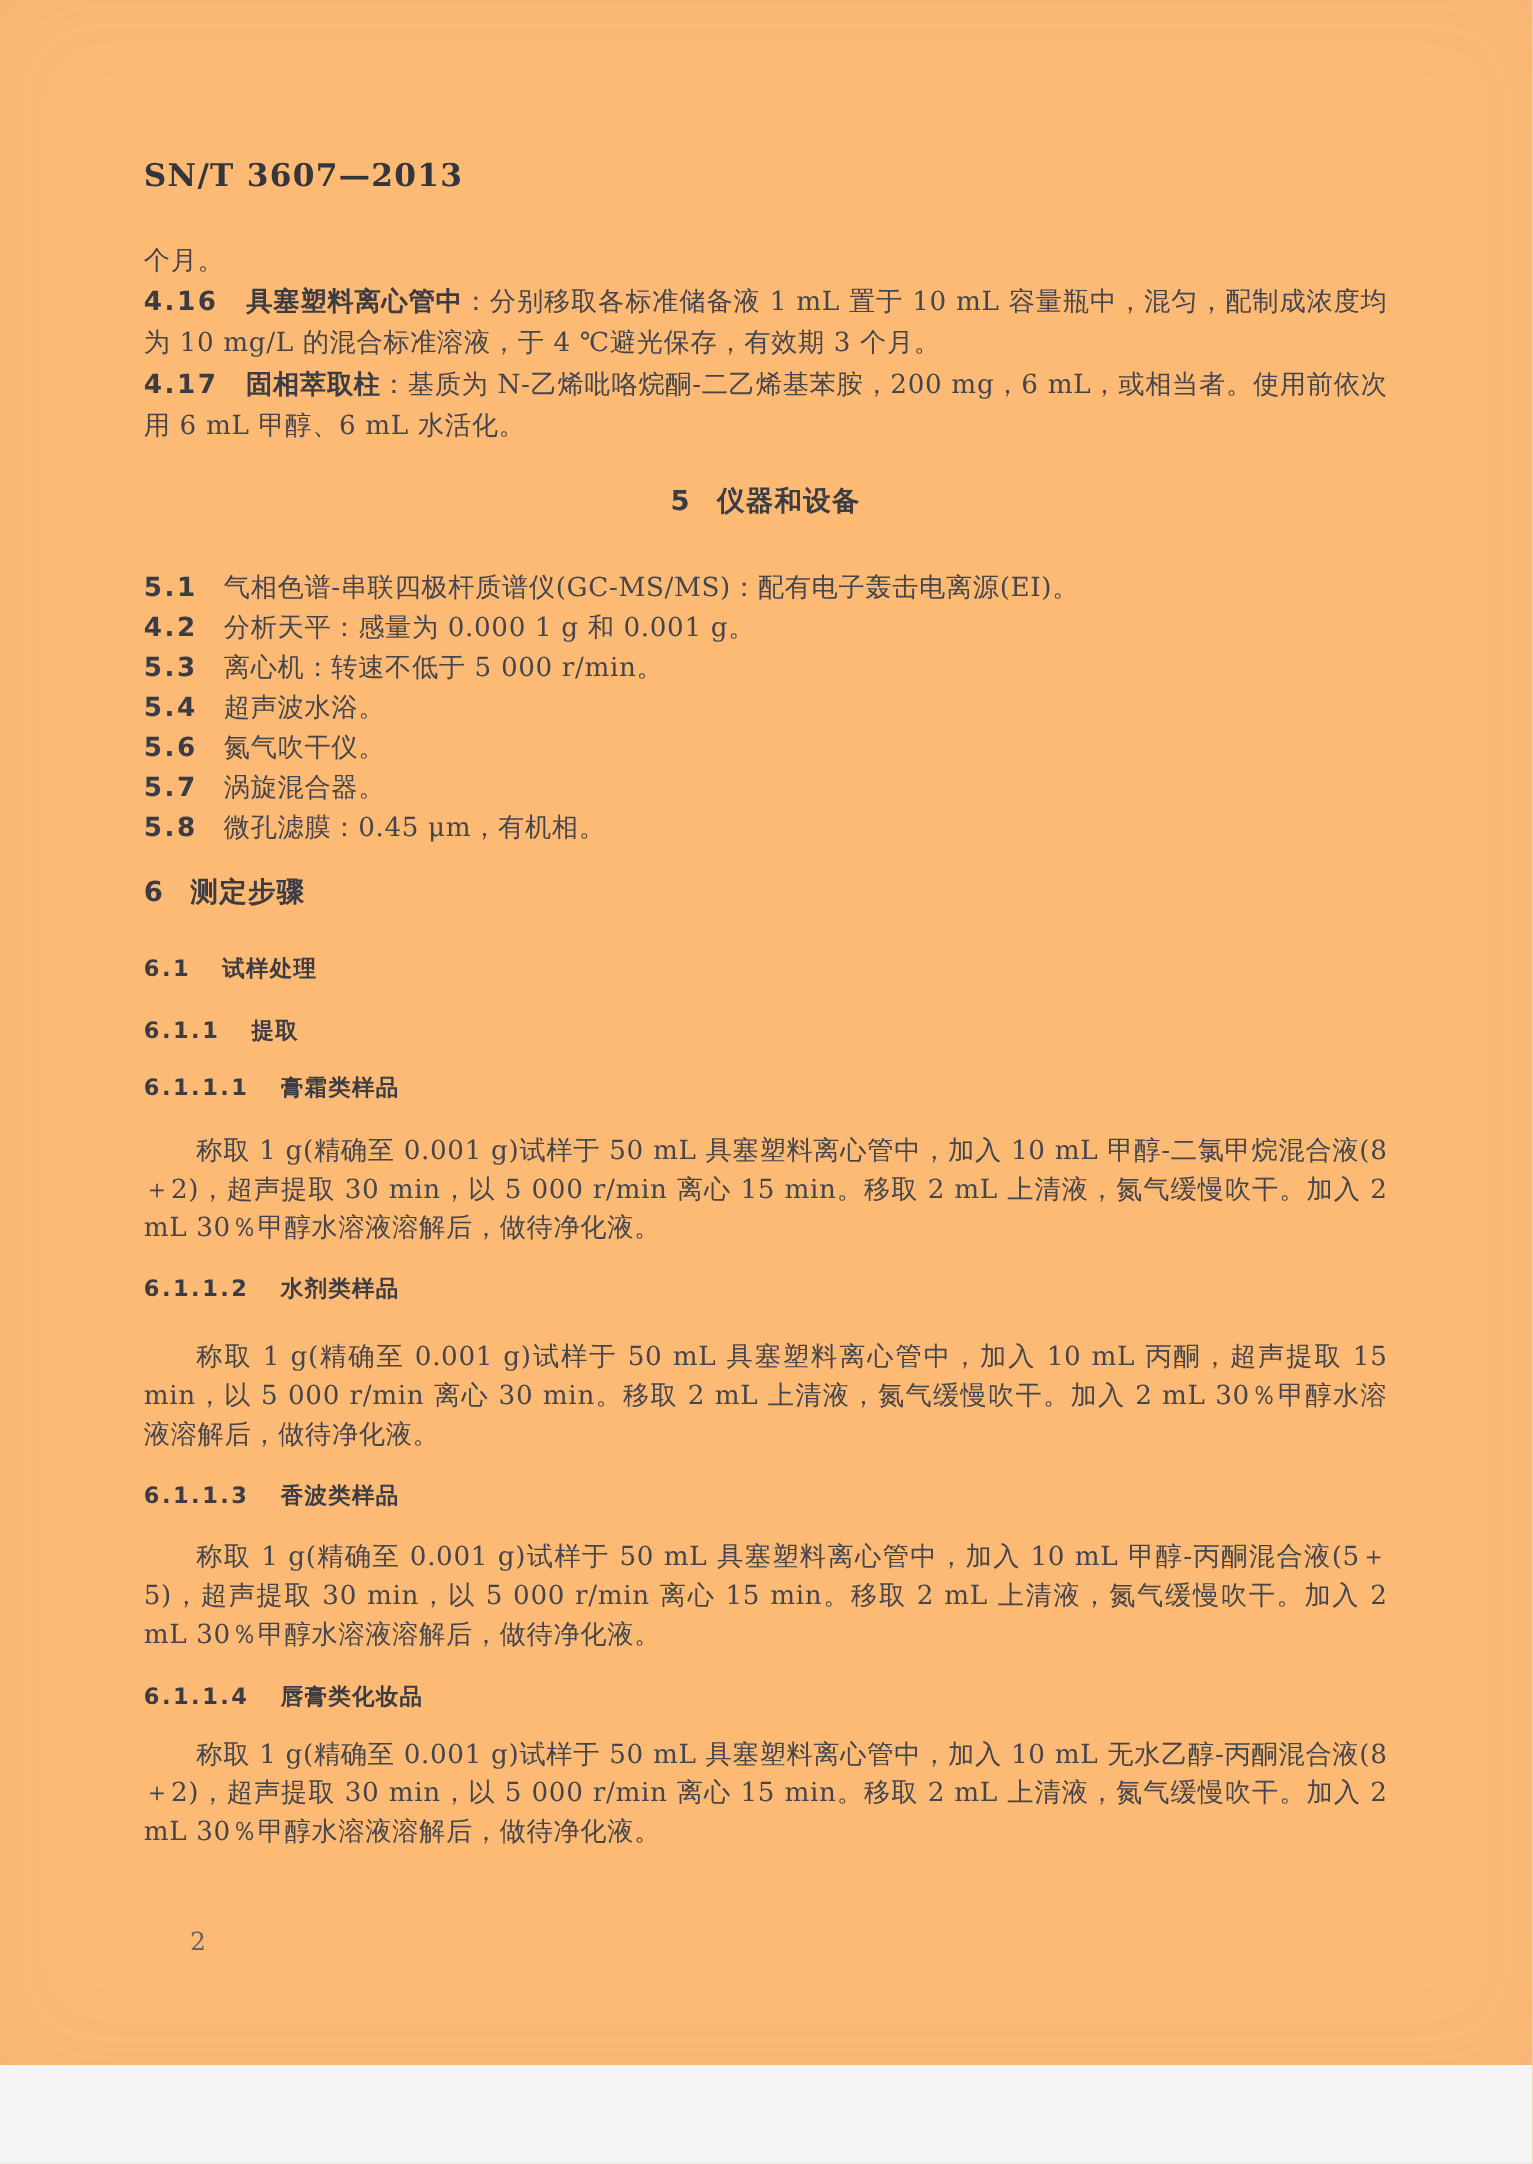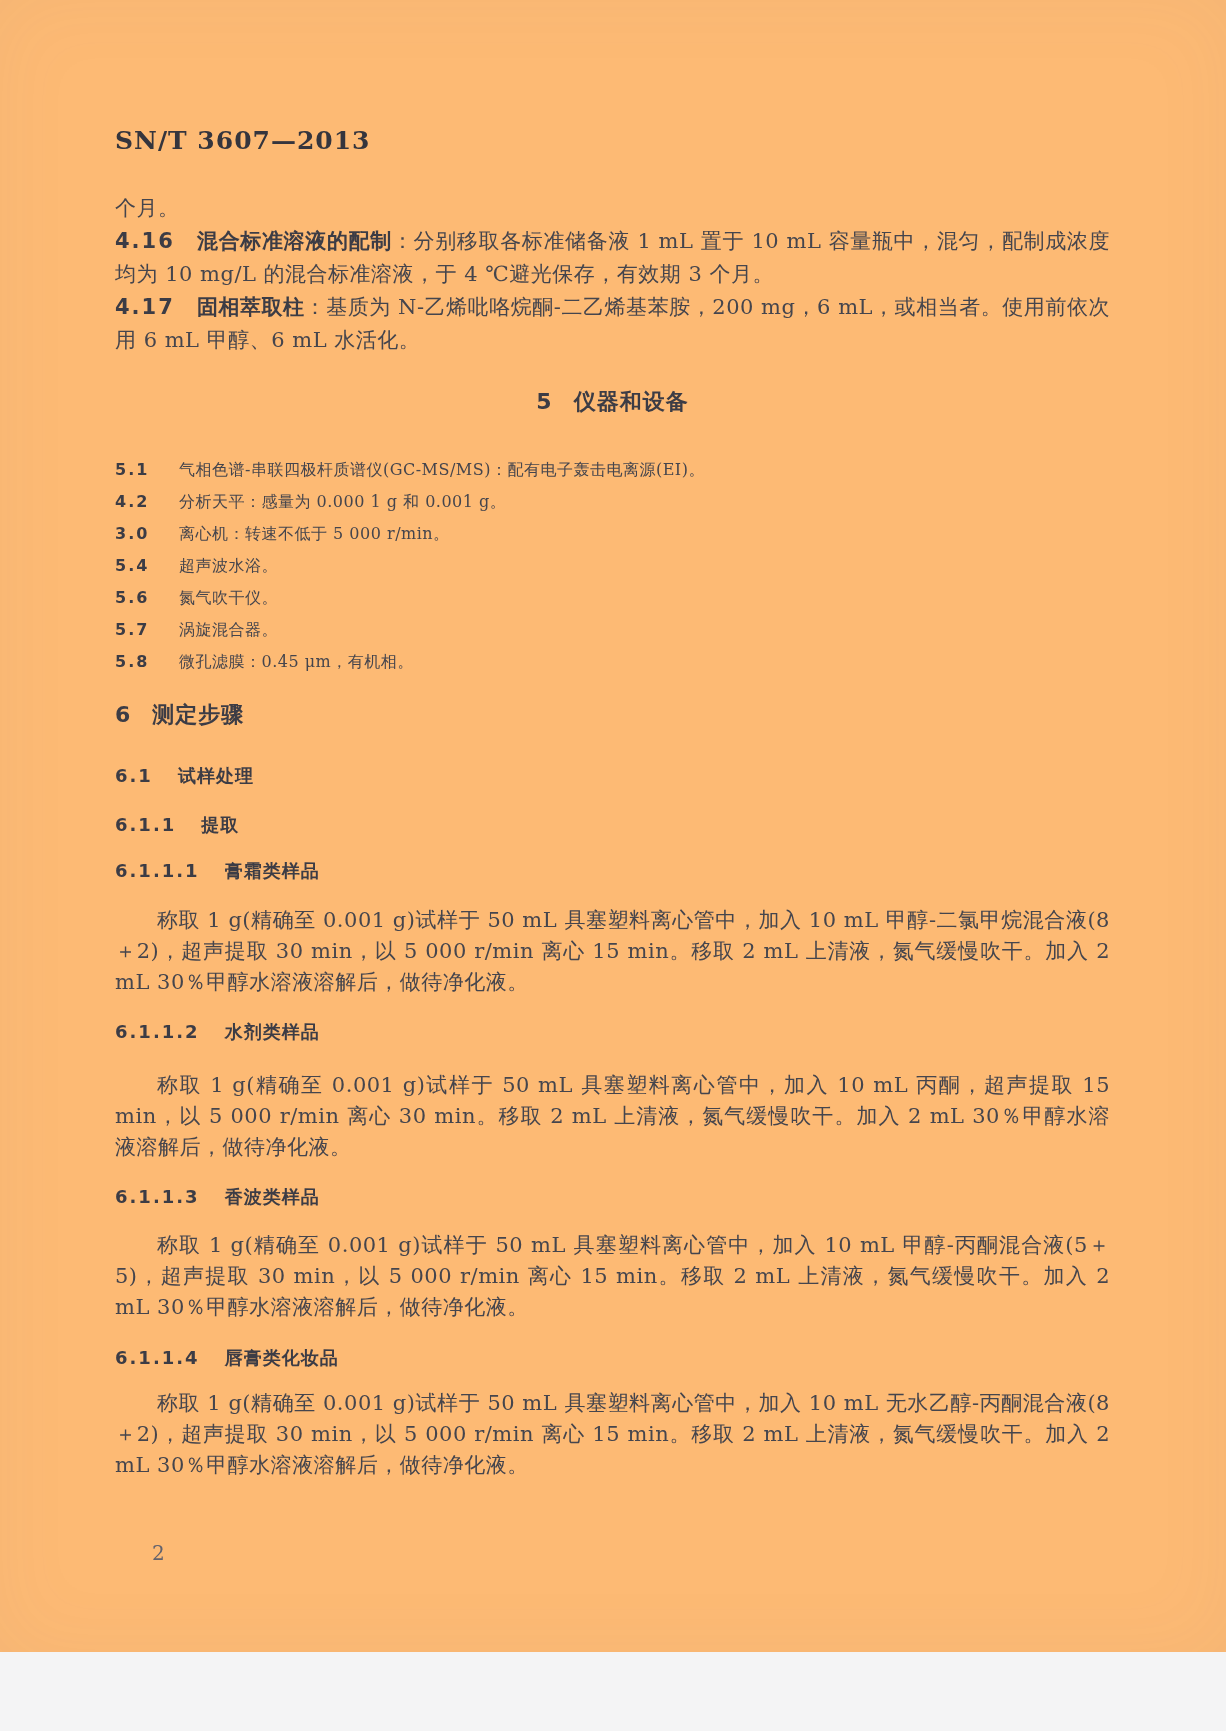--- a/index.html
+++ b/index.html
@@ -82,21 +82,21 @@
   .h-sec6{ margin-top:20px; }
   .h-61{ margin-top:28px; }
   .h-611{ margin-top:16px; }
   .h-6111{ margin-top:13px; }
   .h-6112{ margin-top:17px; }
   .h-6113{ margin-top:17px; }
   .h-6114{ margin-top:18px; }
   
   .apparatus-list{ margin-top:36px; }
   .apparatus-item{
-    font-size:16px;
+    font-size:21px;
     line-height:32px;
     letter-spacing:0.5px;
     white-space:nowrap;
   }
   .item-num{
     font-family:"DejaVu Sans","Liberation Sans",sans-serif;
     font-weight:700;
     color:#3c3c45;
     display:inline-block;
     min-width:46px;
@@ -128,30 +128,30 @@
 </head>
 <body>
 
 <div class="page">
   <div class="content">
 
     <div class="doc-code">SN/T 3607—2013</div>
 
     <div class="body-line cont-line">个月。</div>
 
-    <div class="body-line clause"><span class="clause-num">4.16</span><span class="clause-term">混合标准溶液的配制</span><span>：分别移取各标准储备液 1 mL 置于 10 mL 容量瓶中，混匀，配制成浓度均为 10 mg/L 的混合标准溶液，于 4 ℃避光保存，有效期 3 个月。</span></div>
+    <div class="body-line clause"><span class="clause-num">4.16</span><span class="clause-term">具塞塑料离心管中</span><span>：分别移取各标准储备液 1 mL 置于 10 mL 容量瓶中，混匀，配制成浓度均为 10 mg/L 的混合标准溶液，于 4 ℃避光保存，有效期 3 个月。</span></div>
 
     <div class="body-line clause"><span class="clause-num">4.17</span><span class="clause-term">固相萃取柱</span><span>：基质为 N-乙烯吡咯烷酮-二乙烯基苯胺，200 mg，6 mL，或相当者。使用前依次用 6 mL 甲醇、6 mL 水活化。</span></div>
 
     <div class="sec-heading h-sec5"><span class="sec-num">5</span><span>仪器和设备</span></div>
 
     <div class="apparatus-list">
       <div class="apparatus-item"><span class="item-num">5.1</span><span>气相色谱-串联四极杆质谱仪(GC-MS/MS)：配有电子轰击电离源(EI)。</span></div>
       <div class="apparatus-item"><span class="item-num">4.2</span><span>分析天平：感量为 0.000 1 g 和 0.001 g。</span></div>
-      <div class="apparatus-item"><span class="item-num">3.0</span><span>离心机：转速不低于 5 000 r/min。</span></div>
+      <div class="apparatus-item"><span class="item-num">5.3</span><span>离心机：转速不低于 5 000 r/min。</span></div>
       <div class="apparatus-item"><span class="item-num">5.4</span><span>超声波水浴。</span></div>
       <div class="apparatus-item"><span class="item-num">5.6</span><span>氮气吹干仪。</span></div>
       <div class="apparatus-item"><span class="item-num">5.7</span><span>涡旋混合器。</span></div>
       <div class="apparatus-item"><span class="item-num">5.8</span><span>微孔滤膜：0.45 μm，有机相。</span></div>
     </div>
 
     <div class="sec-heading h-sec6"><span class="sec-num">6</span><span>测定步骤</span></div>
 
     <div class="sub-heading h-61"><span class="sub-num">6.1</span><span>试样处理</span></div>
 

